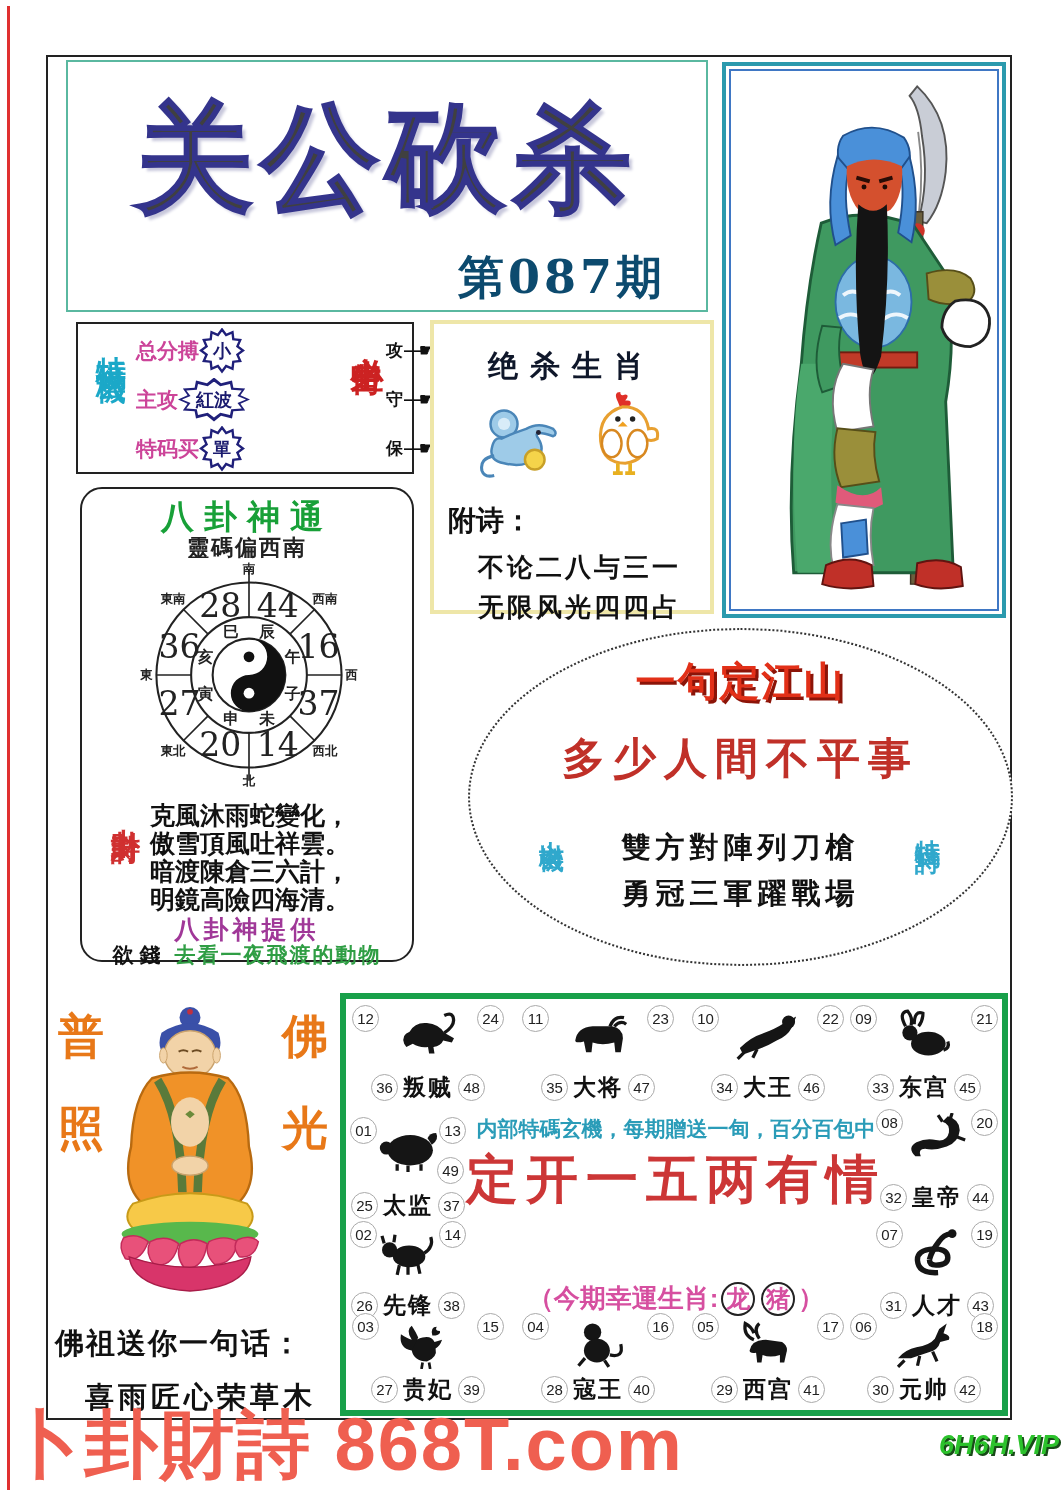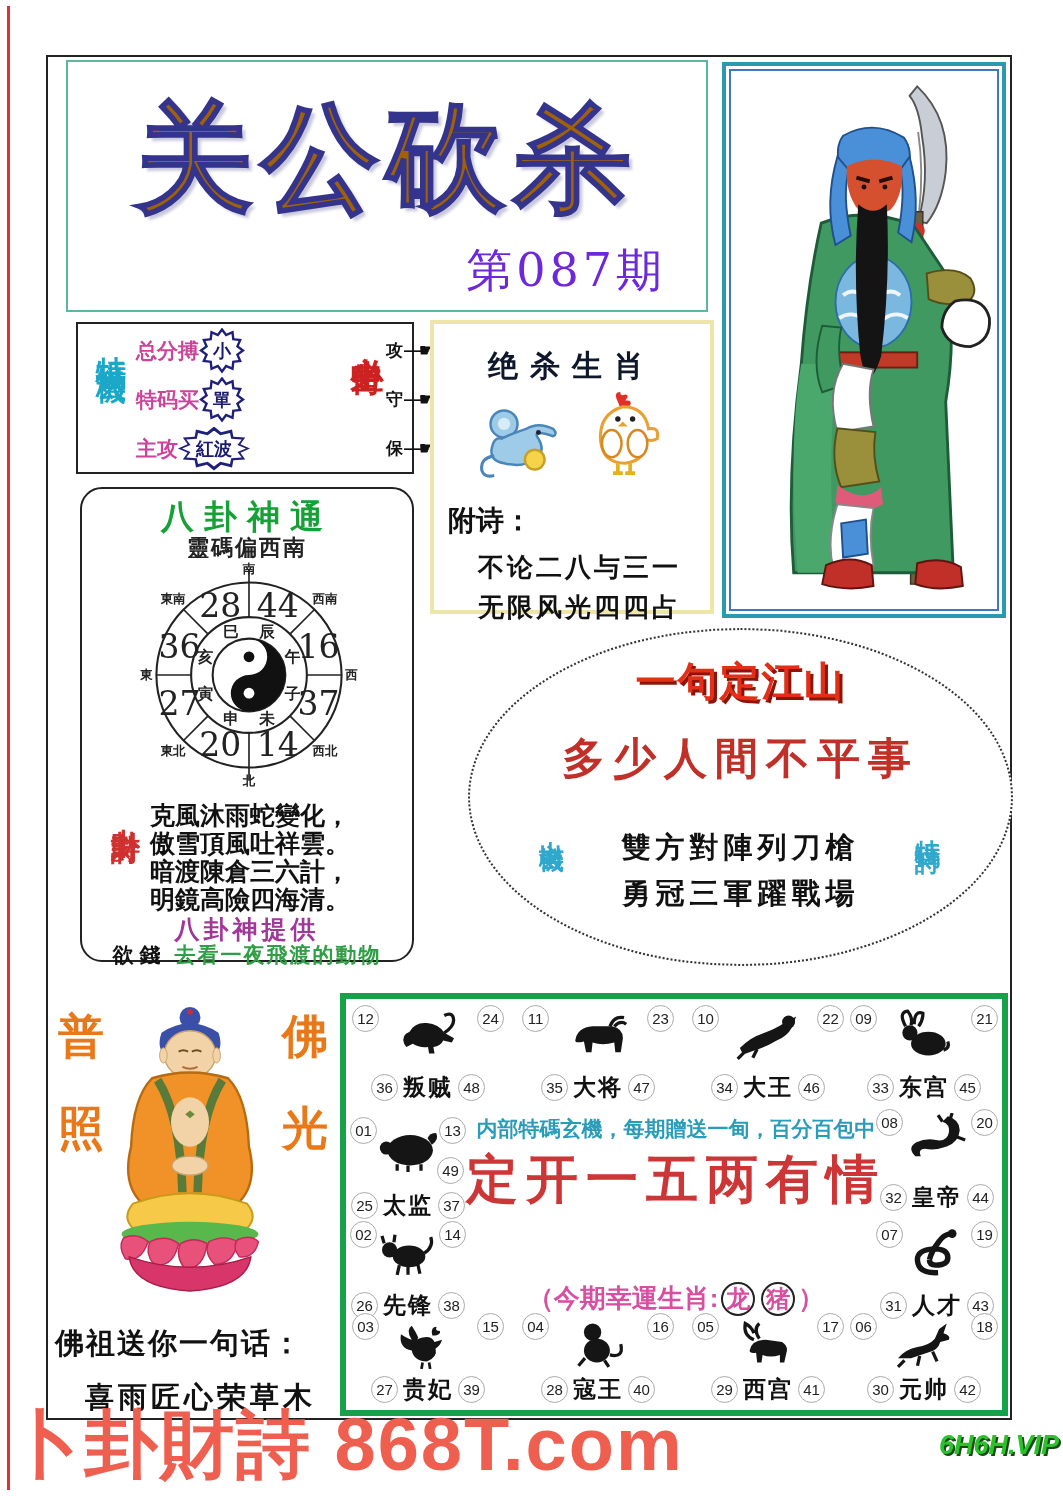--- a/index.html
+++ b/index.html
@@ -6,22 +6,22 @@
   --star: polygon(100% 50%,86.7% 59.8%,93.3% 75%,76.9% 76.9%,75% 93.3%,59.8% 86.7%,50% 100%,40.2% 86.7%,25% 93.3%,23.1% 76.9%,6.7% 75%,13.3% 59.8%,0% 50%,13.3% 40.2%,6.7% 25%,23.1% 23.1%,25% 6.7%,40.2% 13.3%,50% 0%,59.8% 13.3%,75% 6.7%,76.9% 23.1%,93.3% 25%,86.7% 40.2%);
 }
 *{margin:0;padding:0;box-sizing:border-box}
 body{background:#fff;font-family:"Liberation Sans",sans-serif}
 .page{position:relative;width:1063px;height:1496px;background:#fff;overflow:hidden}
 .red-edge{position:absolute;left:7px;top:6px;width:3px;height:1484px;background:#e03030}
 .frame{position:absolute;left:46px;top:55px;width:966px;height:1365px;border:2px solid #222;background:#fff}
 
 
 .title-box{position:absolute;left:66px;top:60px;width:642px;height:252px;border:2px solid #5ab8a0;background:#fff}
-.main-title{position:absolute;left:0;right:0;top:18px;text-align:center;font-size:118px;font-weight:900;letter-spacing:8px;color:#a16207;-webkit-text-stroke:2px #34348c;text-shadow:4px 4px 3px #c8c8dc}
-.issue{position:absolute;right:40px;top:178px;font-family:"DejaVu Serif",serif;font-size:46px;font-weight:normal;color:#6d28d9;letter-spacing:4px}
+.main-title{position:absolute;left:0;right:0;top:18px;text-align:center;font-size:118px;font-weight:900;letter-spacing:8px;color:#404040;-webkit-text-stroke:2px #34348c;text-shadow:4px 4px 3px #c8c8dc}
+.issue{position:absolute;right:40px;top:185px;font-family:"DejaVu Serif",serif;font-size:46px;font-weight:bold;color:#0c4a6e;letter-spacing:4px}
 
 
 .guan-box{position:absolute;left:722px;top:62px;width:284px;height:556px;border:4px solid #2b9aae;background:#fff;padding:3px}
 .guan-inner{width:100%;height:100%;border:2px solid #3f77c4;display:flex;align-items:center;justify-content:center}
 
 
 .tema-box{position:absolute;left:76px;top:322px;width:338px;height:152px;border:2px solid #222;background:#fff}
 .v-text{writing-mode:vertical-rl;text-orientation:upright;font-weight:bold}
 .tema-vlabel{position:absolute;left:12px;top:8px;font-size:30px;letter-spacing:6px;color:#1ba8c8}
 .tema-rows{position:absolute;left:58px;top:2px;width:200px}
@@ -149,32 +149,32 @@
     <div class="tema-rows">
       <div class="tema-row">
         <span class="tema-row-label">总分搏</span>
         <span class="burst">
             <span class="burst-in">
               <b class="burst-txt">小</b>
             </span>
           </span>
       </div>
       <div class="tema-row">
+        <span class="tema-row-label">主攻</span>
+        <span class="burst wide">
+            <span class="burst-in">
+              <b class="burst-txt">紅波</b>
+            </span>
+          </span>
+      </div>
+      <div class="tema-row">
         <span class="tema-row-label">特码买</span>
         <span class="burst">
             <span class="burst-in">
               <b class="burst-txt">單</b>
-            </span>
-          </span>
-      </div>
-      <div class="tema-row">
-        <span class="tema-row-label">主攻</span>
-        <span class="burst wide">
-            <span class="burst-in">
-              <b class="burst-txt">紅波</b>
             </span>
           </span>
       </div>
     </div>
     <div class="v-text bizhong-vlabel">必中生肖</div>
     <div class="hit-rows">
       <div class="hit-row">
         <span class="hit-label">攻</span>
         <span class="hit-arrow">—☛</span>
         <span class="burst gold">

